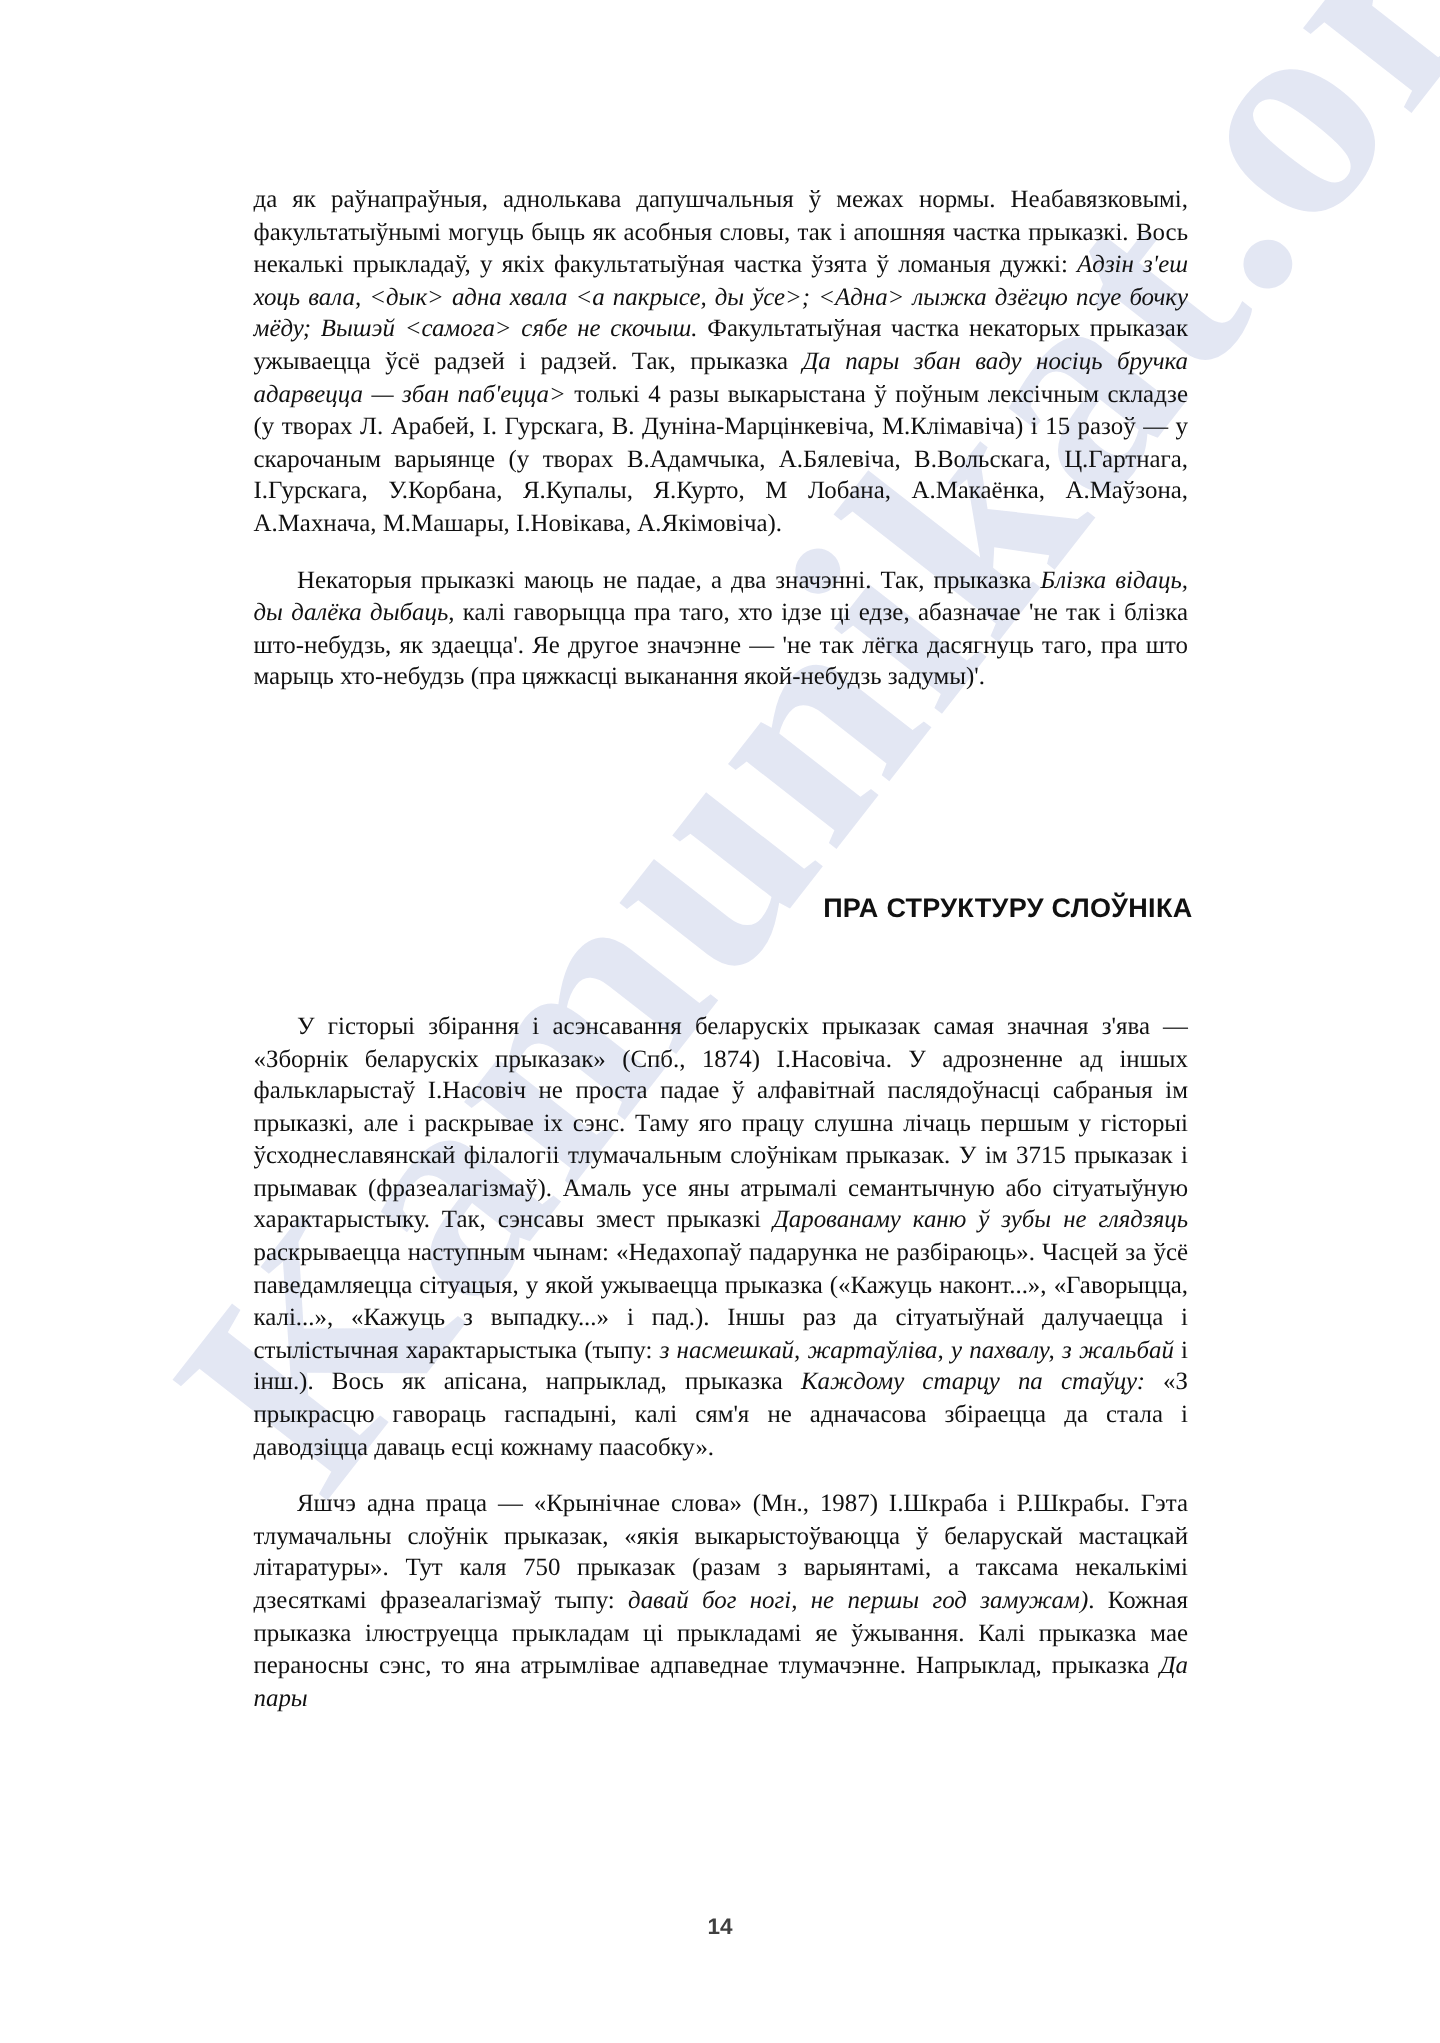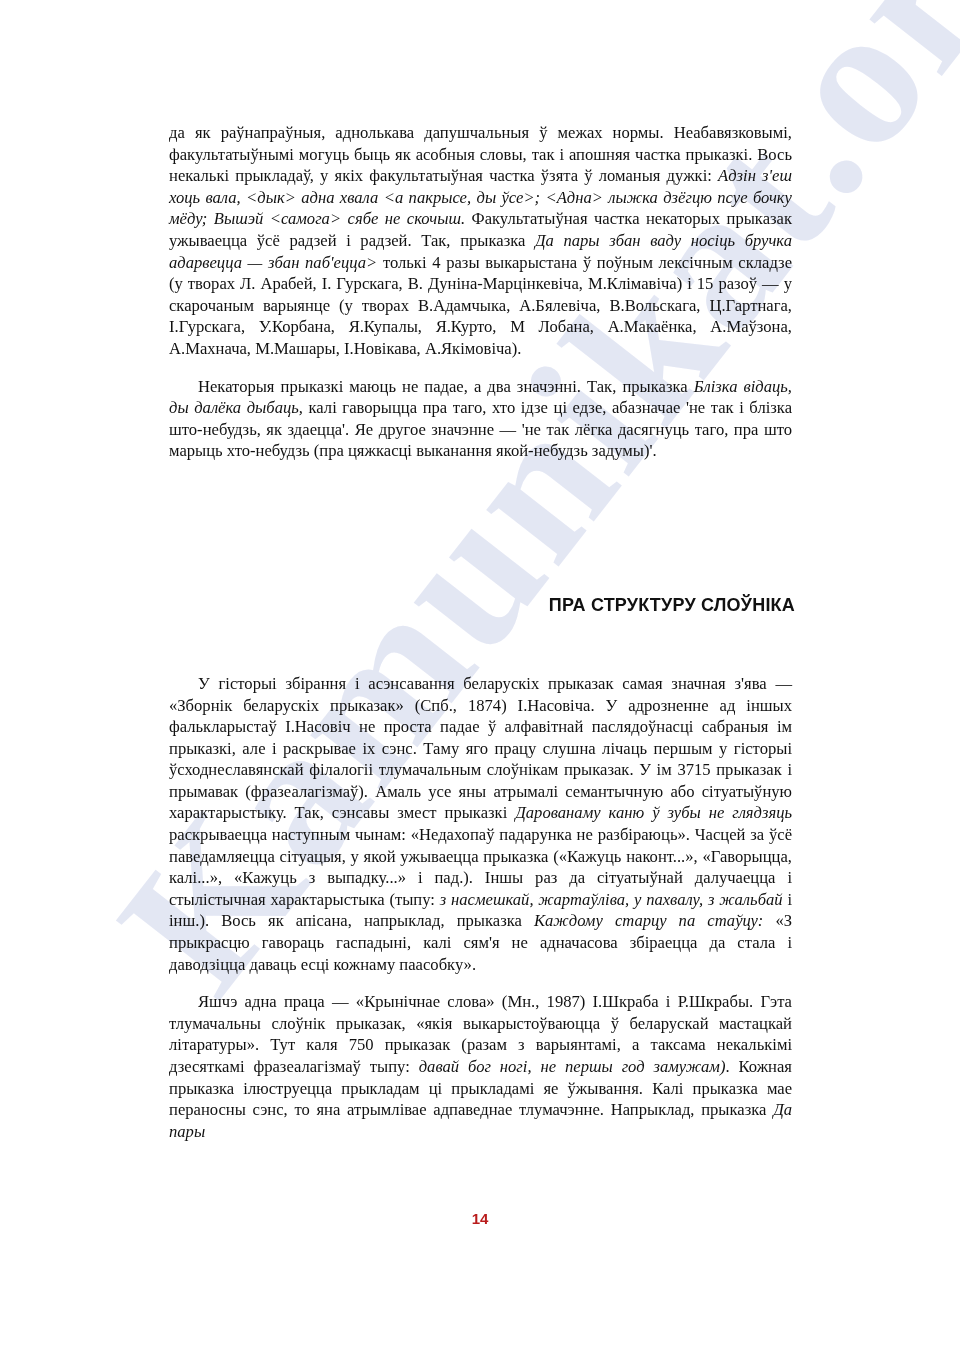--- a/index.html
+++ b/index.html
@@ -88,27 +88,27 @@
     font-family: Liberation Sans, sans-serif;
   }
 
   .gap-before-heading { height: 104px; }
   .gap-after-heading  { height: 28px; }
 
   
   #folio {
     position: absolute;
     left: 0;
-    top: 1210px;
+    top: 1276px;
     width: 960px;
     text-align: center;
     font-family: "Liberation Sans", "DejaVu Sans", sans-serif;
     font-size: 15px;
     font-weight: 700;
-    color: #b91c1c;
+    color: #404040;
     z-index: 2;
   }
 </style>
 </head>
 <body>
 
 <div id="watermark">
   <div class="wm-text">Kamunikat.org</div>
 </div>
 

